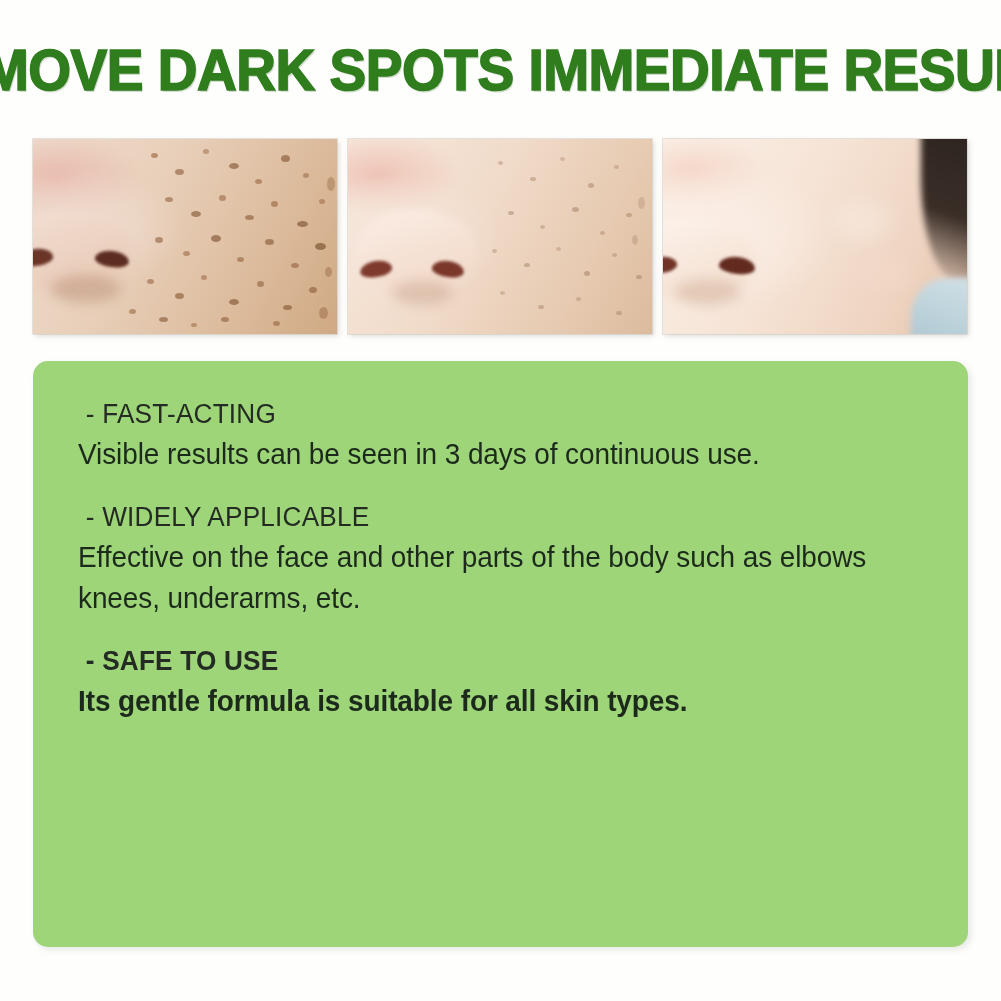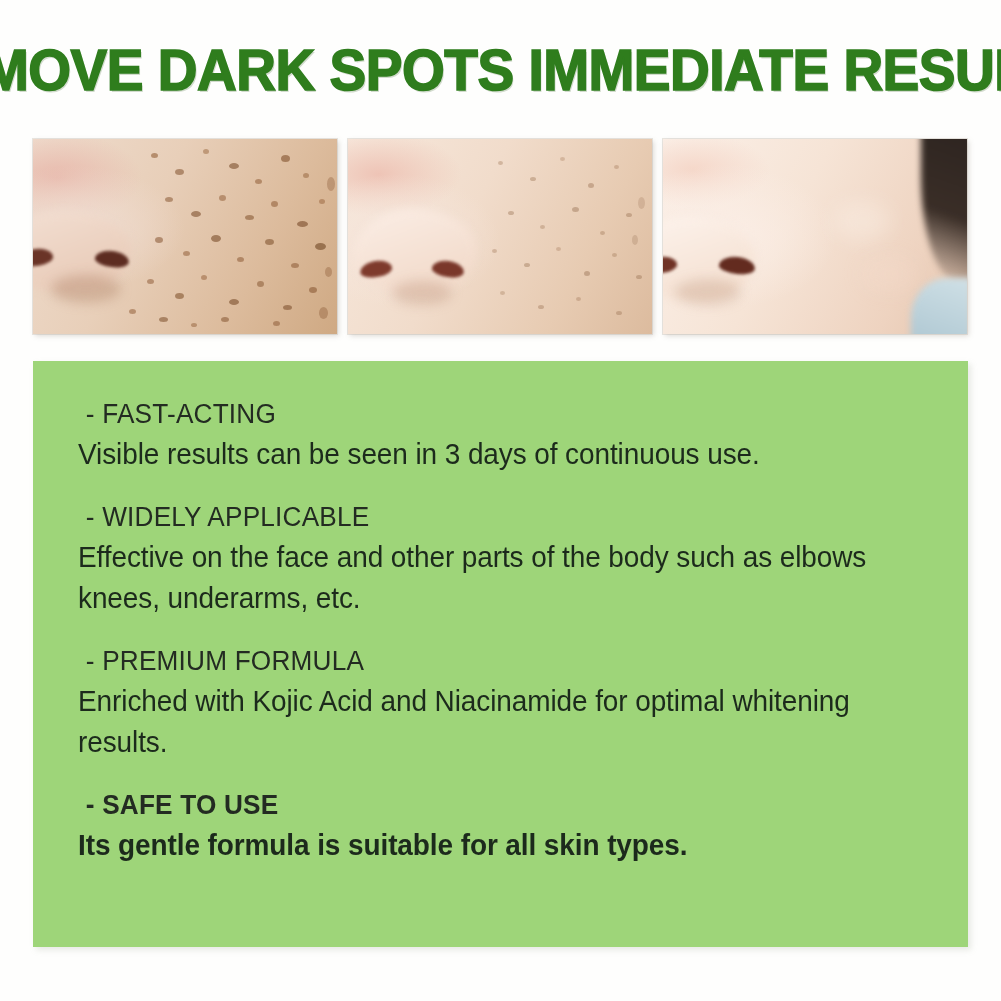--- a/index.html
+++ b/index.html
@@ -116,21 +116,21 @@
   }
 
   
   #features-panel {
     position: absolute;
     left: 33px;
     top: 361px;
     width: 935px;
     height: 586px;
     background: #9ed579;
-    border-radius: 0;
+    border-radius: 15px;
     box-shadow: 3px 3px 6px rgba(150,160,140,0.22);
   }
   #features-list {
     position: absolute;
     left: 45px;
     top: 33px;
     right: 30px;
   }
   .feature-block { margin-bottom: 22px; }
   .feature-block:last-child { margin-bottom: 18px; font-weight: bold; }
@@ -273,27 +273,20 @@
 
 
     <div class="feature-block">
       <div class="feature-heading">- WIDELY APPLICABLE</div>
       <div class="feature-body">
         <span>Effective on the face and other parts of the body such as elbows</span>
         <span>knees, underarms, etc.</span>
       </div>
     </div>
 
-    <div class="feature-block">
-      <div class="feature-heading">- PREMIUM FORMULA</div>
-      <div class="feature-body">
-        <span>Enriched with Kojic Acid and Niacinamide for optimal whitening</span>
-        <span>results.</span>
-      </div>
-    </div>
 
     <div class="feature-block">
       <div class="feature-heading">- SAFE TO USE</div>
       <div class="feature-body">
         <span>Its gentle formula is suitable for all skin types.</span>
       </div>
     </div>
 
   </div>
 </div>

